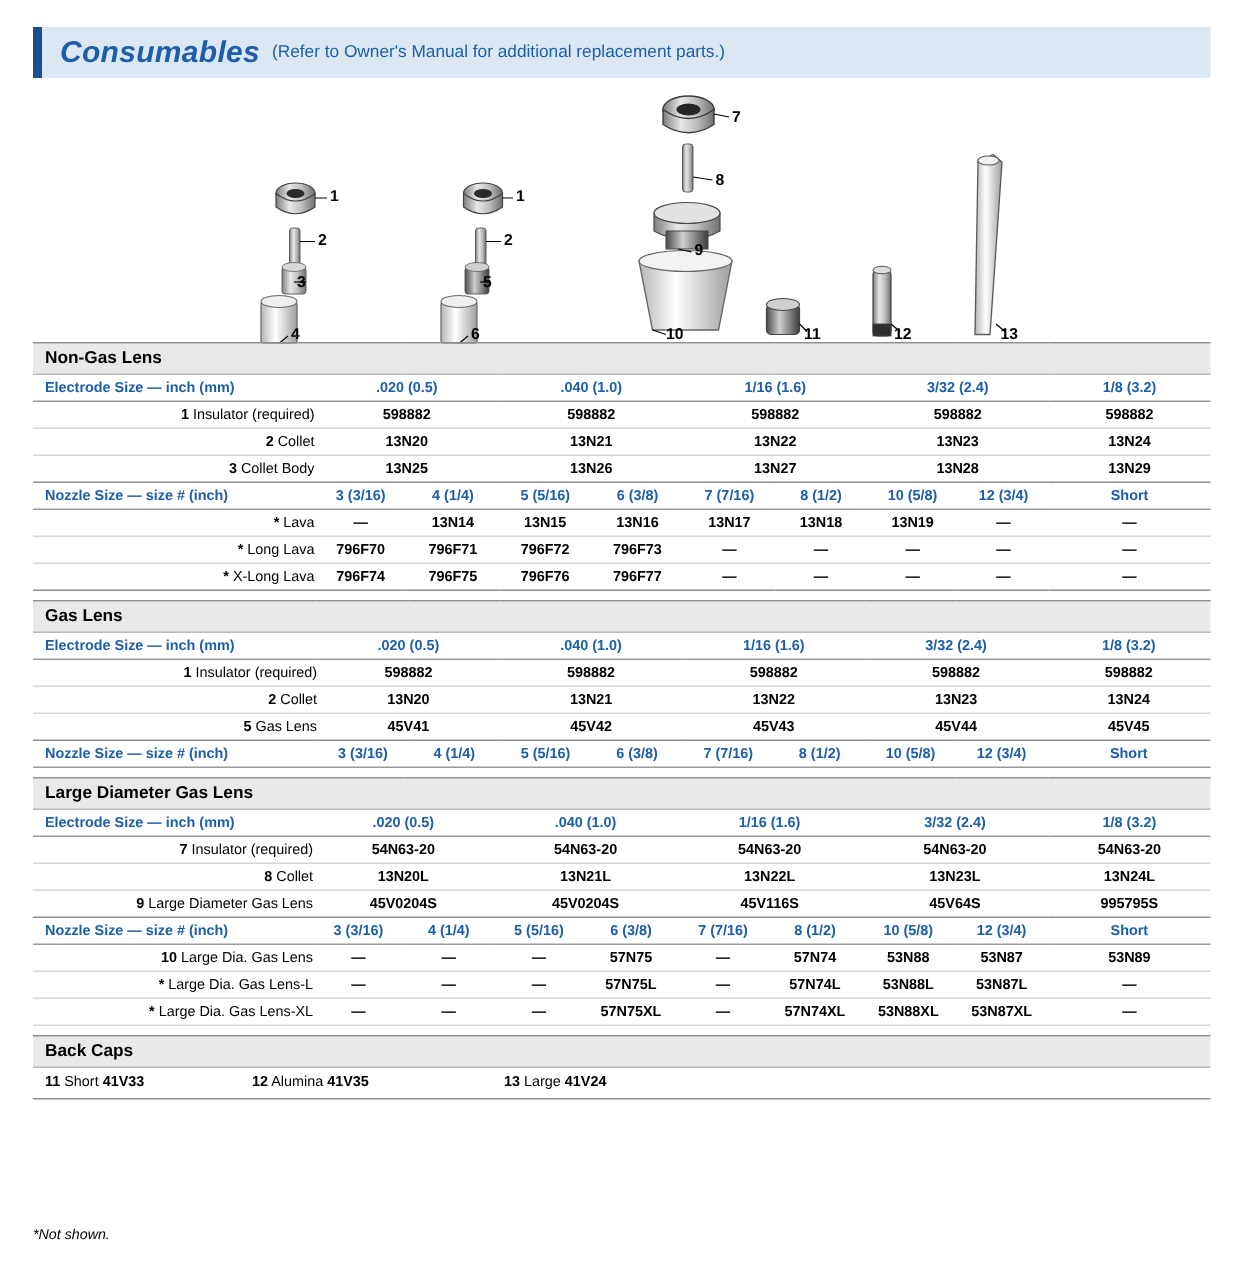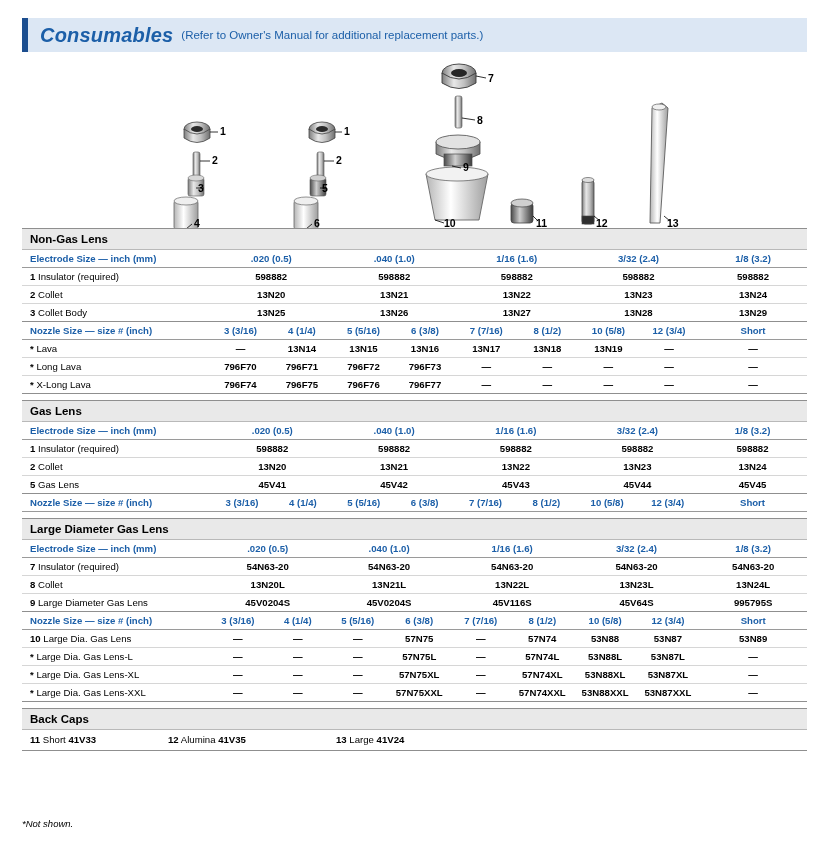--- a/index.html
+++ b/index.html
@@ -43,21 +43,21 @@
     font-size:11.5px;font-weight:bold;padding:4px 0 4px 8px;text-align:left;color:#000;
   }
   .hdr-row td{
     color:#1c5fa8;font-weight:bold;font-size:9.6px;
     border-bottom:1px solid #9a9a9a;padding:3px 0;text-align:center;
   }
   .hdr-row td.lbl{text-align:left;padding-left:8px;}
   .data-row td{
     font-size:9.6px;text-align:center;padding:3px 0;border-bottom:1px solid #d6d6d6;
   }
-  .data-row td.lbl{text-align:left;padding-left:8px;font-weight:normal;}
+  .data-row td.lbl{text-align:right;padding-left:8px;font-weight:normal;}
   .data-row td.lbl b{font-weight:bold;}
   .data-row td.val{font-weight:bold;}
   .row-last td{border-bottom:1.2px solid #8f8f8f;}
 
   .backcaps td{font-size:9.6px;padding:4px 0 5px 8px;border-bottom:1.2px solid #8f8f8f;text-align:left;}
   .backcaps b{font-weight:bold;}
   .footnote{position:absolute;left:22px;font-size:9.5px;font-style:italic;}
 </style>
 </head>
 <body>
@@ -385,32 +385,20 @@
         <td class="val">—</td>
         <td class="val">—</td>
         <td class="val">—</td>
         <td class="val">57N75XL</td>
         <td class="val">—</td>
         <td class="val">57N74XL</td>
         <td class="val">53N88XL</td>
         <td class="val">53N87XL</td>
         <td class="val">—</td>
       </tr>
-      <tr class="data-row row-last">
-        <td class="lbl"><b>*</b> <span>Large Dia. Gas Lens-XXL</span></td>
-        <td class="val">—</td>
-        <td class="val">—</td>
-        <td class="val">—</td>
-        <td class="val">57N75XXL</td>
-        <td class="val">—</td>
-        <td class="val">57N74XXL</td>
-        <td class="val">53N88XXL</td>
-        <td class="val">53N87XXL</td>
-        <td class="val">—</td>
-      </tr>
     </tbody>
       </table>
 
     <table style="margin-top:6px;">
       <tbody>
           <tr class="sect-row">
         <td colspan="3">Back Caps</td>
       </tr>
       <tr class="backcaps">
         <td style="width:130px">

